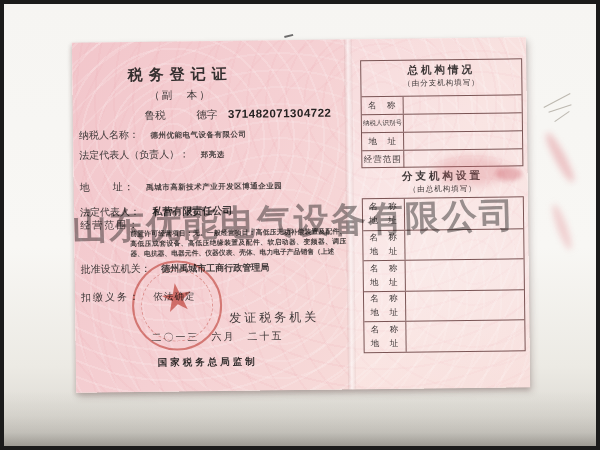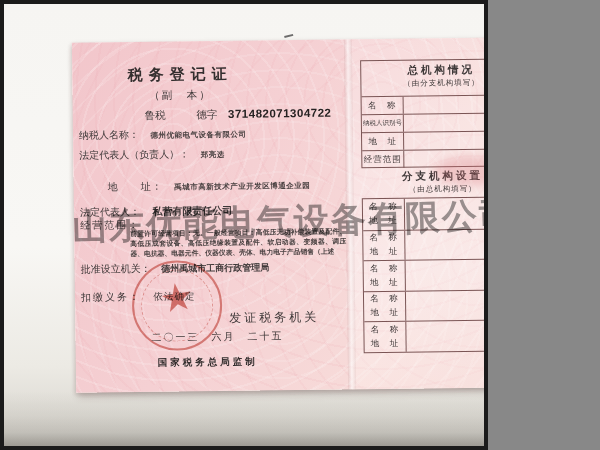--- a/index.html
+++ b/index.html
@@ -5,21 +5,21 @@
   :root{
     --paper-pink:#f5cfd2;
     --seal-red:#c0392b;
     --ink:#3e3838;
     --line:#7a5555;
     --wm:#4a4a4a;
   }
   *{margin:0;padding:0;box-sizing:border-box;}
   body{font-family:"Liberation Serif","DejaVu Serif",serif;background:#888;}
   .photo{
-    position:relative;width:488px;height:450px;overflow:hidden;
+    position:relative;width:600px;height:450px;overflow:hidden;
     background:linear-gradient(180deg,#f6f5f2 0%,#f8f7f4 55%,#eceae4 82%,#d9d6cf 97%,#b9b6af 100%);
     border:4px solid #1b1b1b;
   }
   
   .cert{
     position:absolute;left:70px;top:36px;width:454px;height:350px;
     background:linear-gradient(115deg,#f2c6cb 0%,#f5d0d3 38%,#f7dbd9 72%,#f4d5d3 100%);
     transform:rotate(-0.7deg);
     box-shadow:2px 4px 7px rgba(90,60,60,.28),-1px 2px 4px rgba(90,60,60,.18);
   }
@@ -44,21 +44,21 @@
   .title{left:40px;top:24px;width:136px;text-align:center;font-size:15px;font-weight:bold;letter-spacing:6px;color:#332e2e;}
   .subtitle{left:40px;top:47px;width:136px;text-align:center;font-size:10.5px;letter-spacing:2px;}
   .serial{left:72px;top:67px;font-size:10.5px;white-space:nowrap;}
   .serial .num{font-family:"Liberation Sans","DejaVu Sans",sans-serif;font-weight:bold;font-size:11.5px;letter-spacing:.5px;margin-left:8px;color:#262222;}
   .serial .typ{margin-left:28px;}
   .fline{white-space:nowrap;font-size:10px;}
   .fline .val{font-size:7.5px;font-weight:bold;letter-spacing:.5px;margin-left:9px;color:#4a4242;}
   .f-taxpayer{left:6px;top:86px;}
   .f-legal{left:6px;top:106px;}
   .f-addr{left:6px;top:138px;}
-  .f-addr .lab{letter-spacing:1px;margin-left:28px;}
+  .f-addr .lab{letter-spacing:1px;}
   .f-reg{left:6px;top:163px;}
   .f-reg .val2{font-size:10px;font-weight:bold;margin-left:10px;}
   .f-scope-lab{left:6px;top:176px;font-size:10px;letter-spacing:2px;}
   .f-scope-val{left:56px;top:187px;width:216px;font-size:6.8px;line-height:10px;font-weight:bold;color:#4a4242;text-align:justify;}
   .f-approve{left:6px;top:220px;}
   .f-approve .val2{font-size:9px;font-weight:bold;margin-left:8px;}
   .f-withhold{left:6px;top:248px;font-size:10px;letter-spacing:2px;}
   .f-withhold .val2{font-size:9.5px;margin-left:8px;letter-spacing:1px;}
   .issuer{left:154px;top:269px;font-size:12px;letter-spacing:3px;}
   .idate{left:76px;top:289px;font-size:10px;letter-spacing:2px;}

